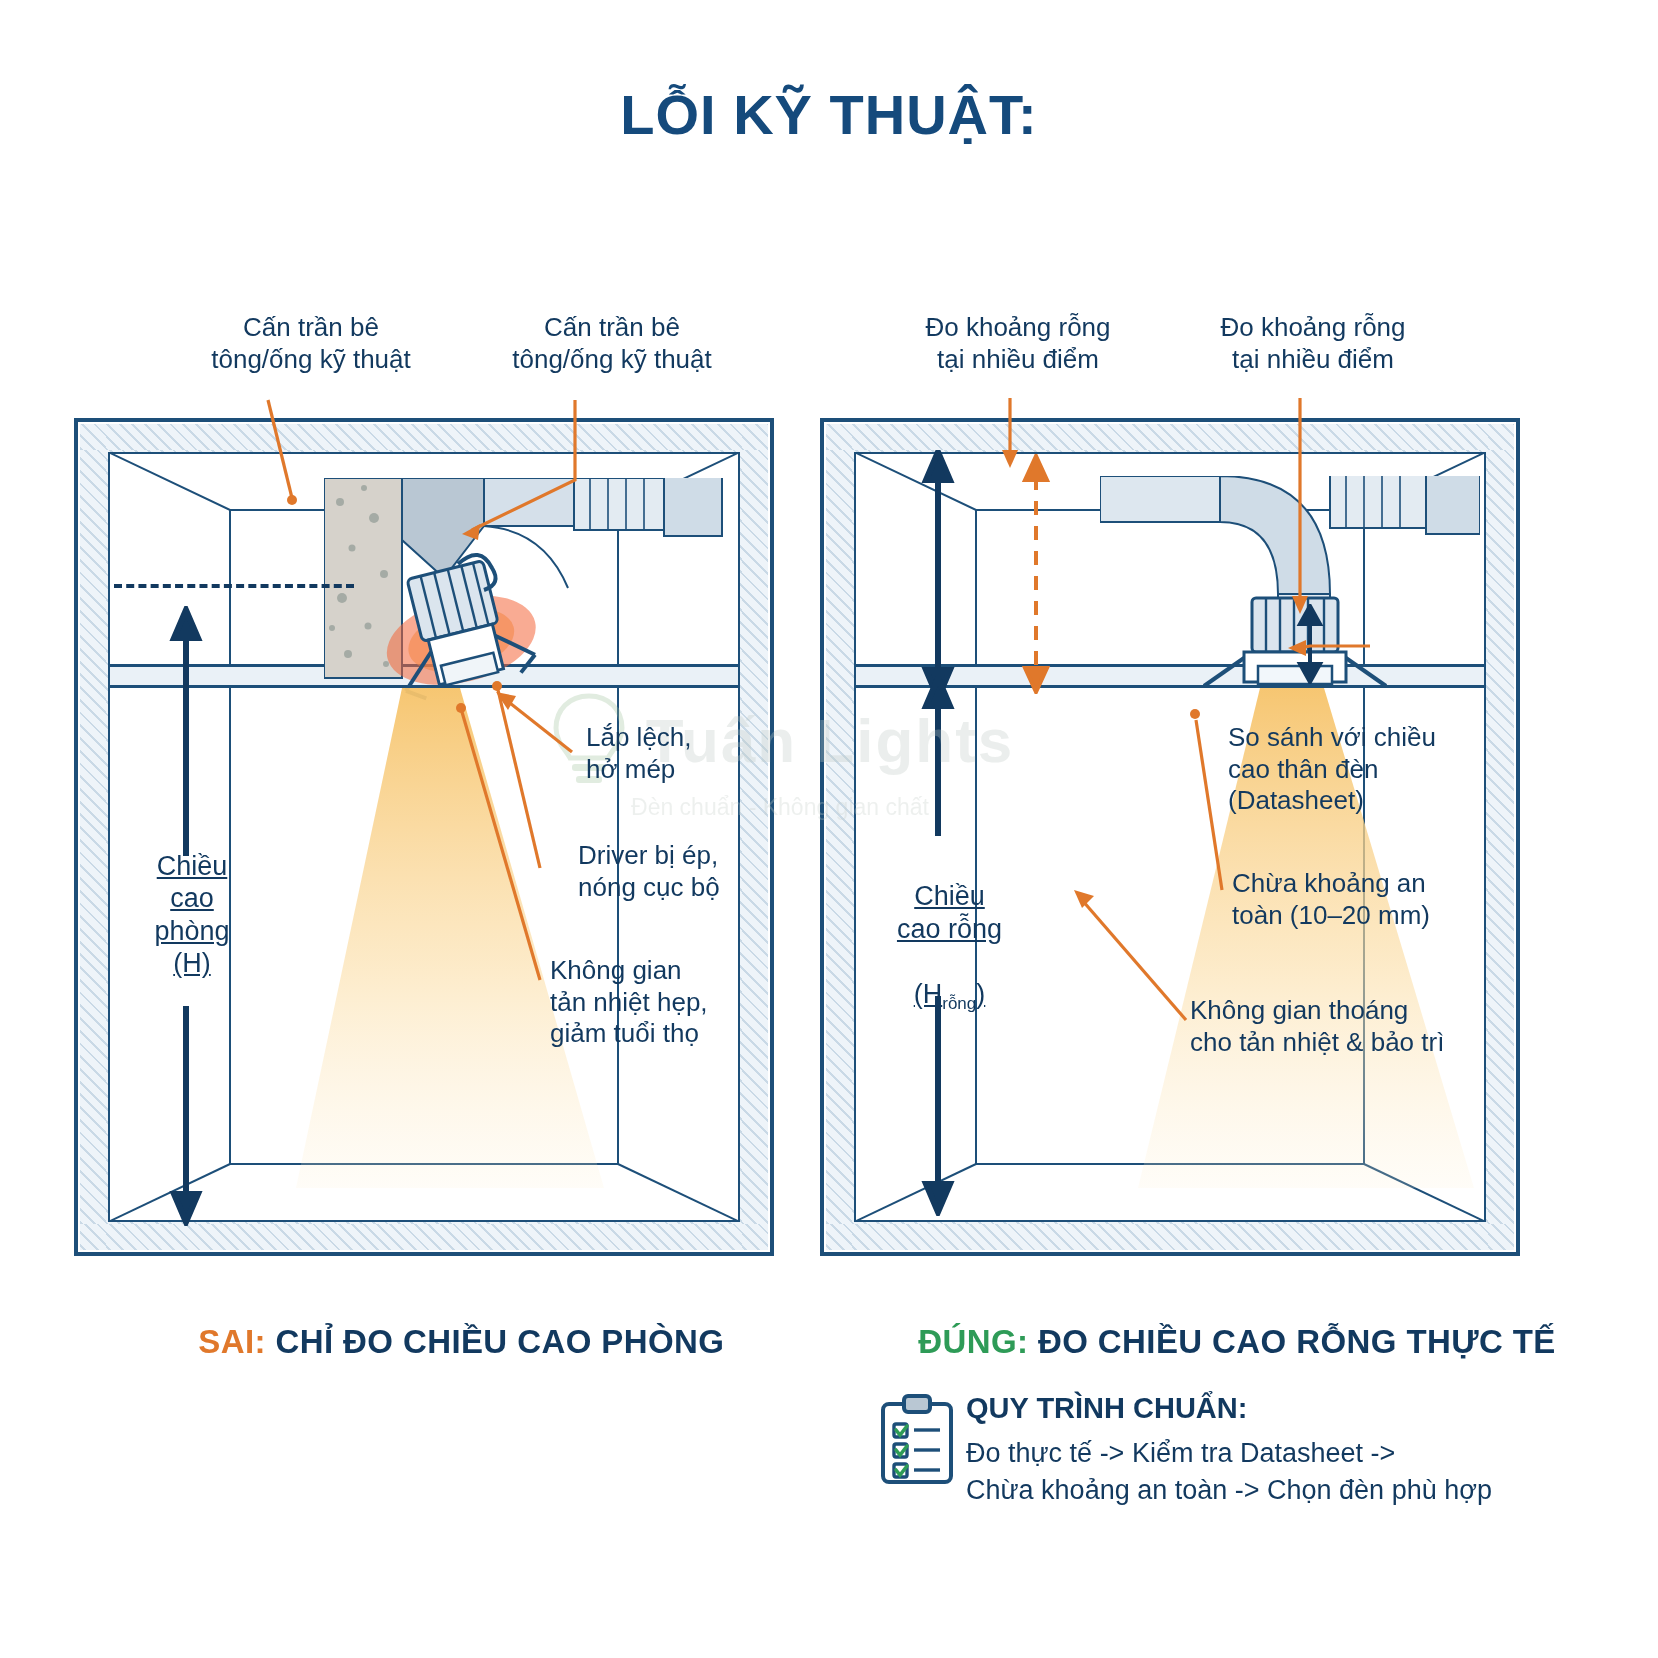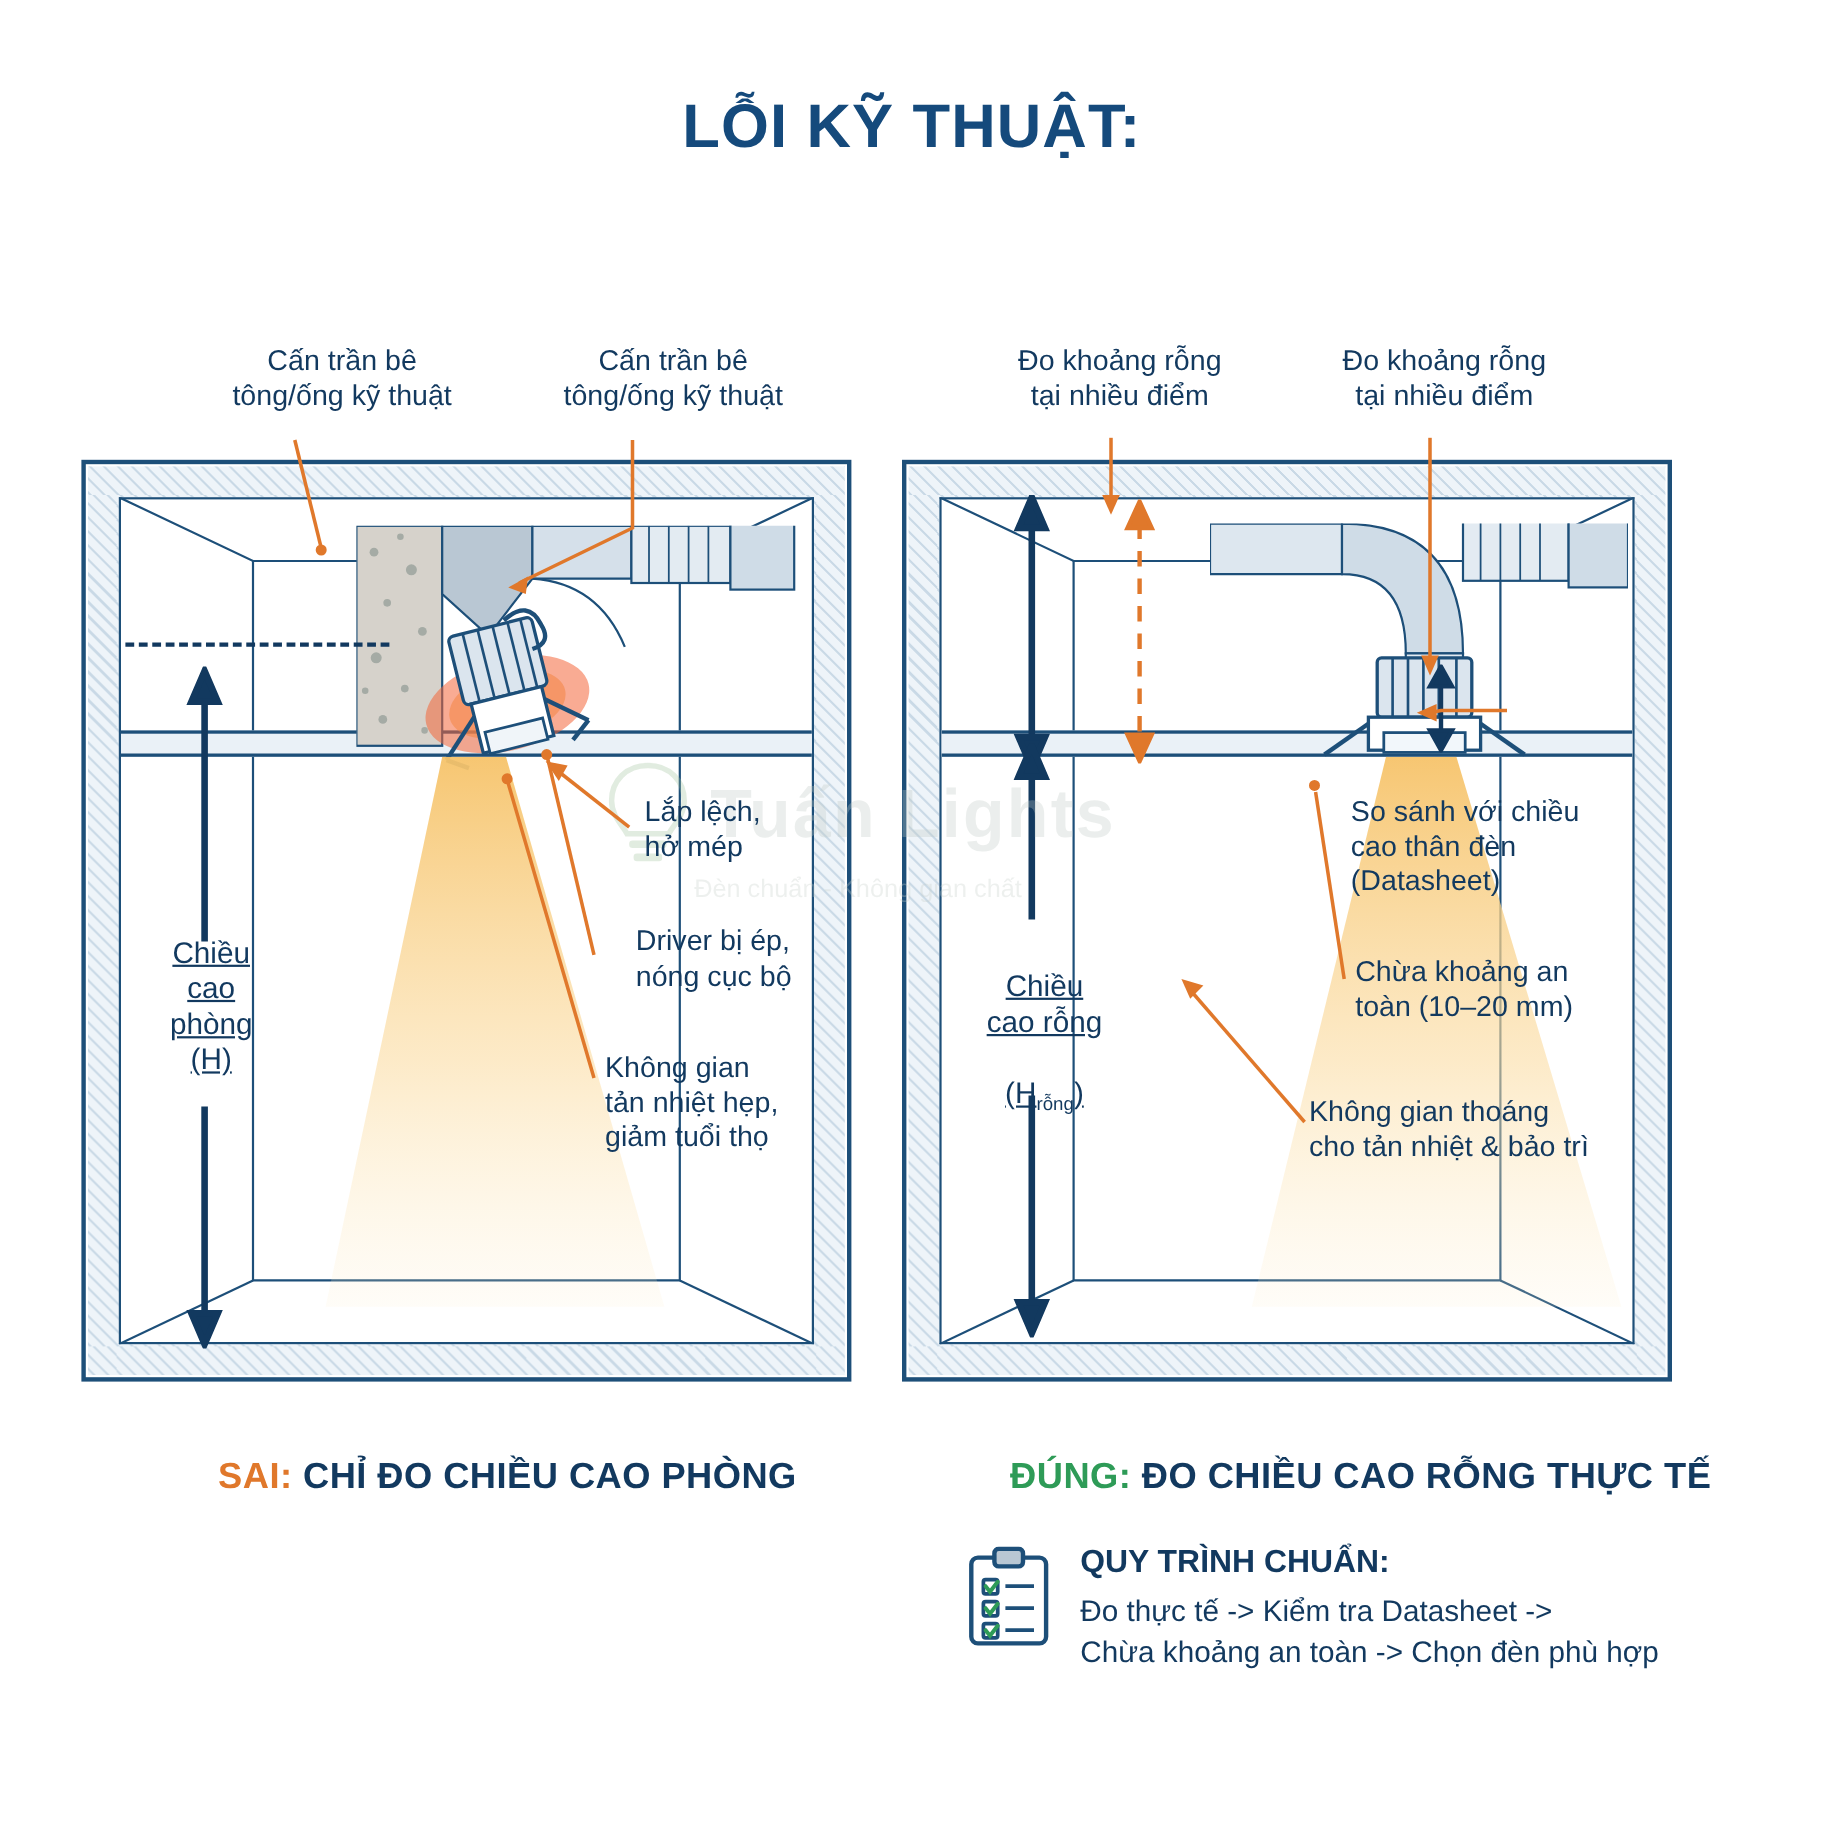--- a/index.html
+++ b/index.html
@@ -146,22 +146,21 @@
   .caption-right { left: 880px; }
 
   
   .footer {
     position: absolute;
     left: 880px;
     top: 1390px;
     width: 700px;
     display: flex;
     align-items: flex-start;
-    gap: 28px;
-    margin-top: 12px;
+    gap: 12px;
   }
   .clipboard { flex: 0 0 auto; margin-top: 4px; }
   .footer-text { padding-top: 2px; }
   .footer-title {
     font-size: 29px; font-weight: bold; color: #12395f; margin-bottom: 10px;
   }
   .footer-line {
     font-size: 27px; color: #12395f; line-height: 1.38; white-space: pre-line;
   }
 

